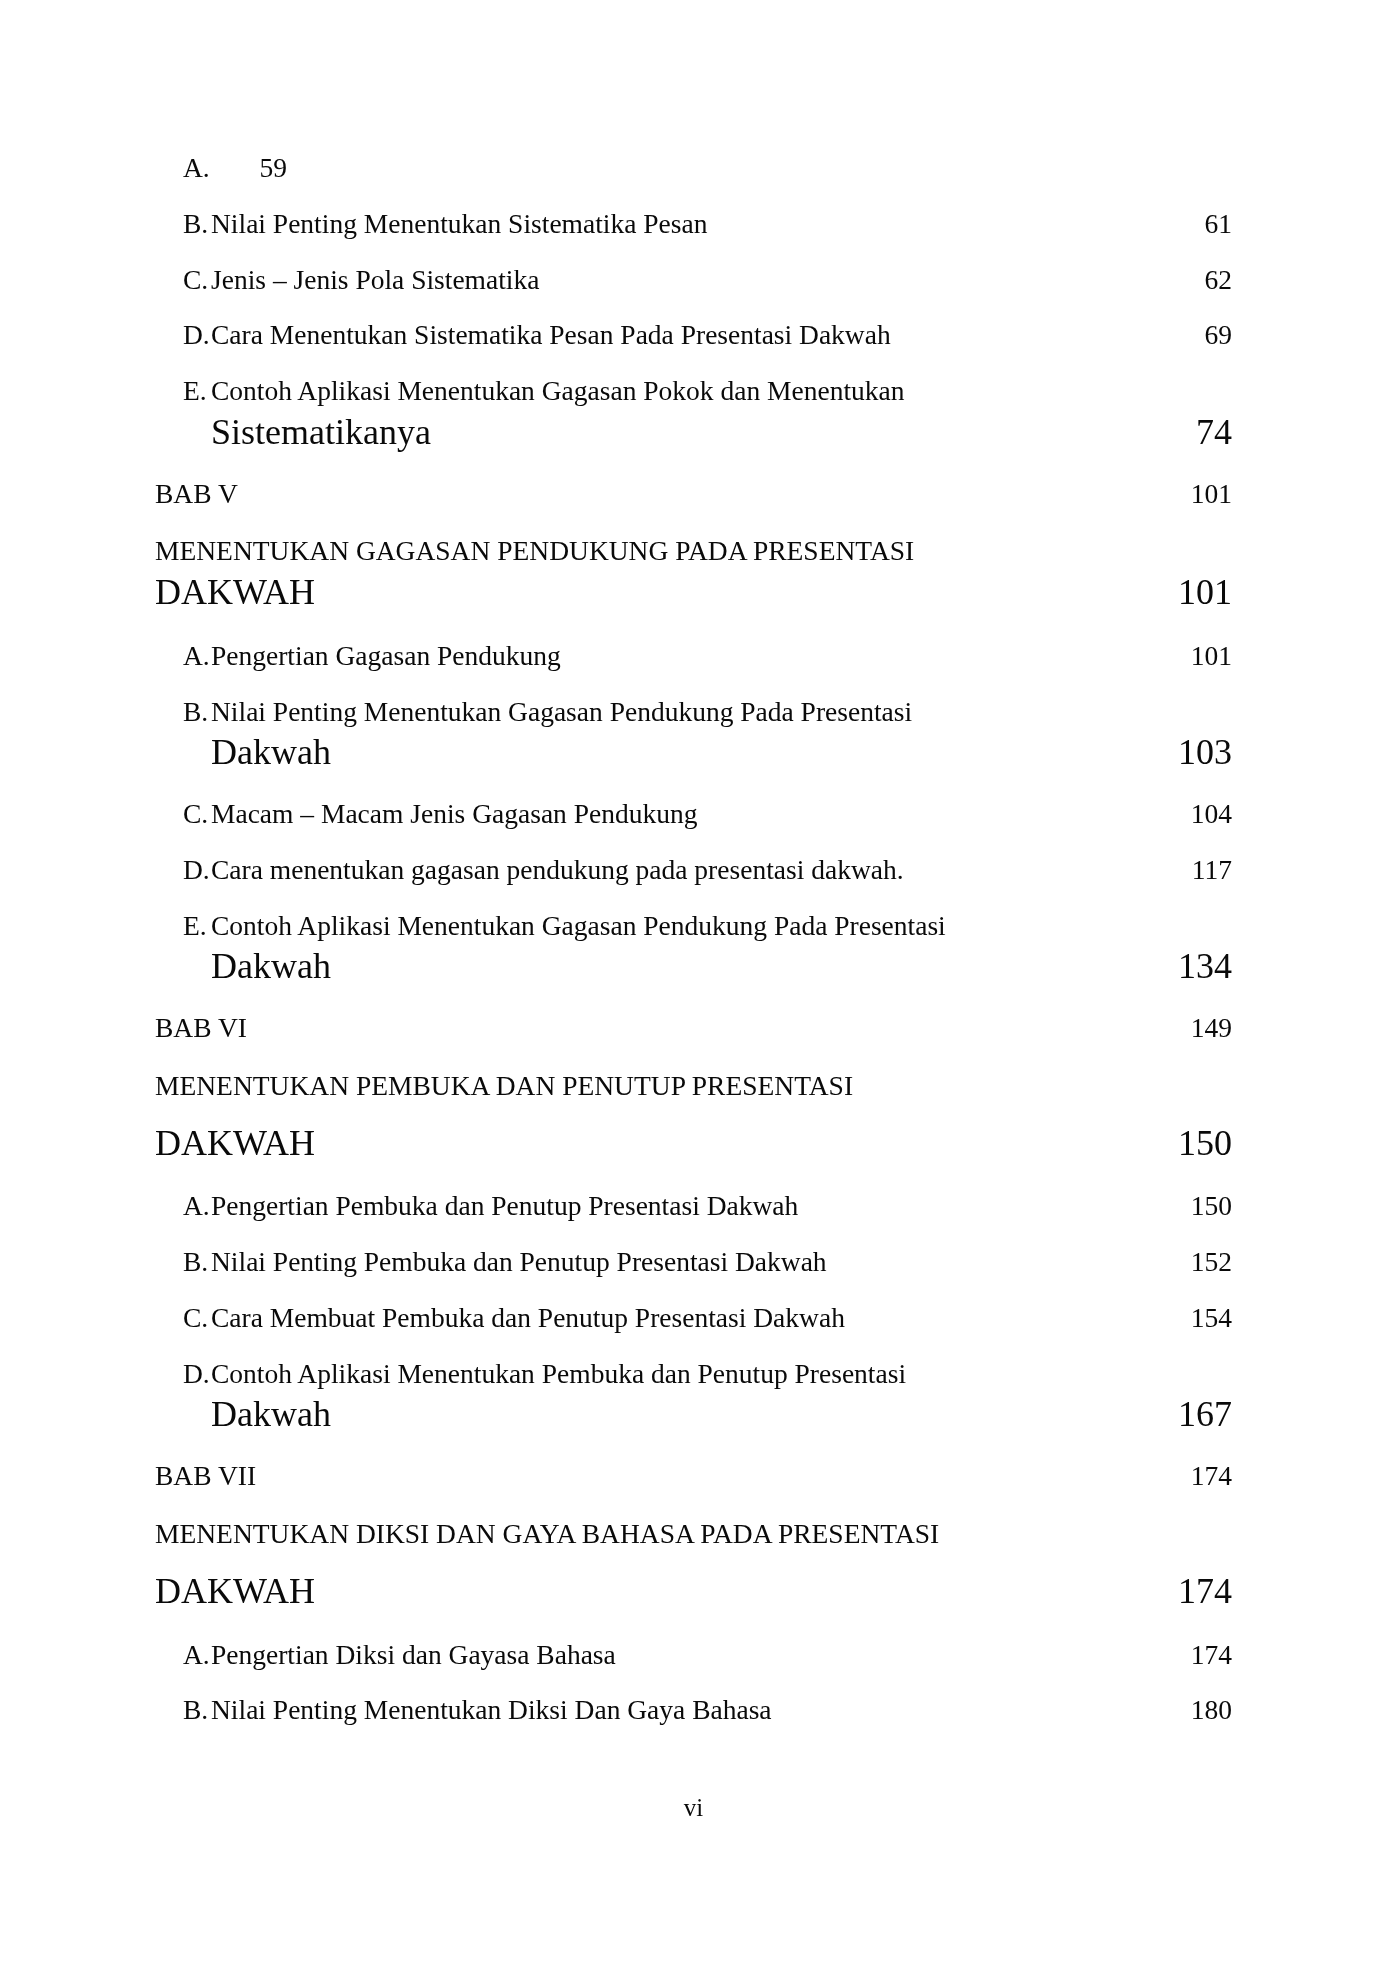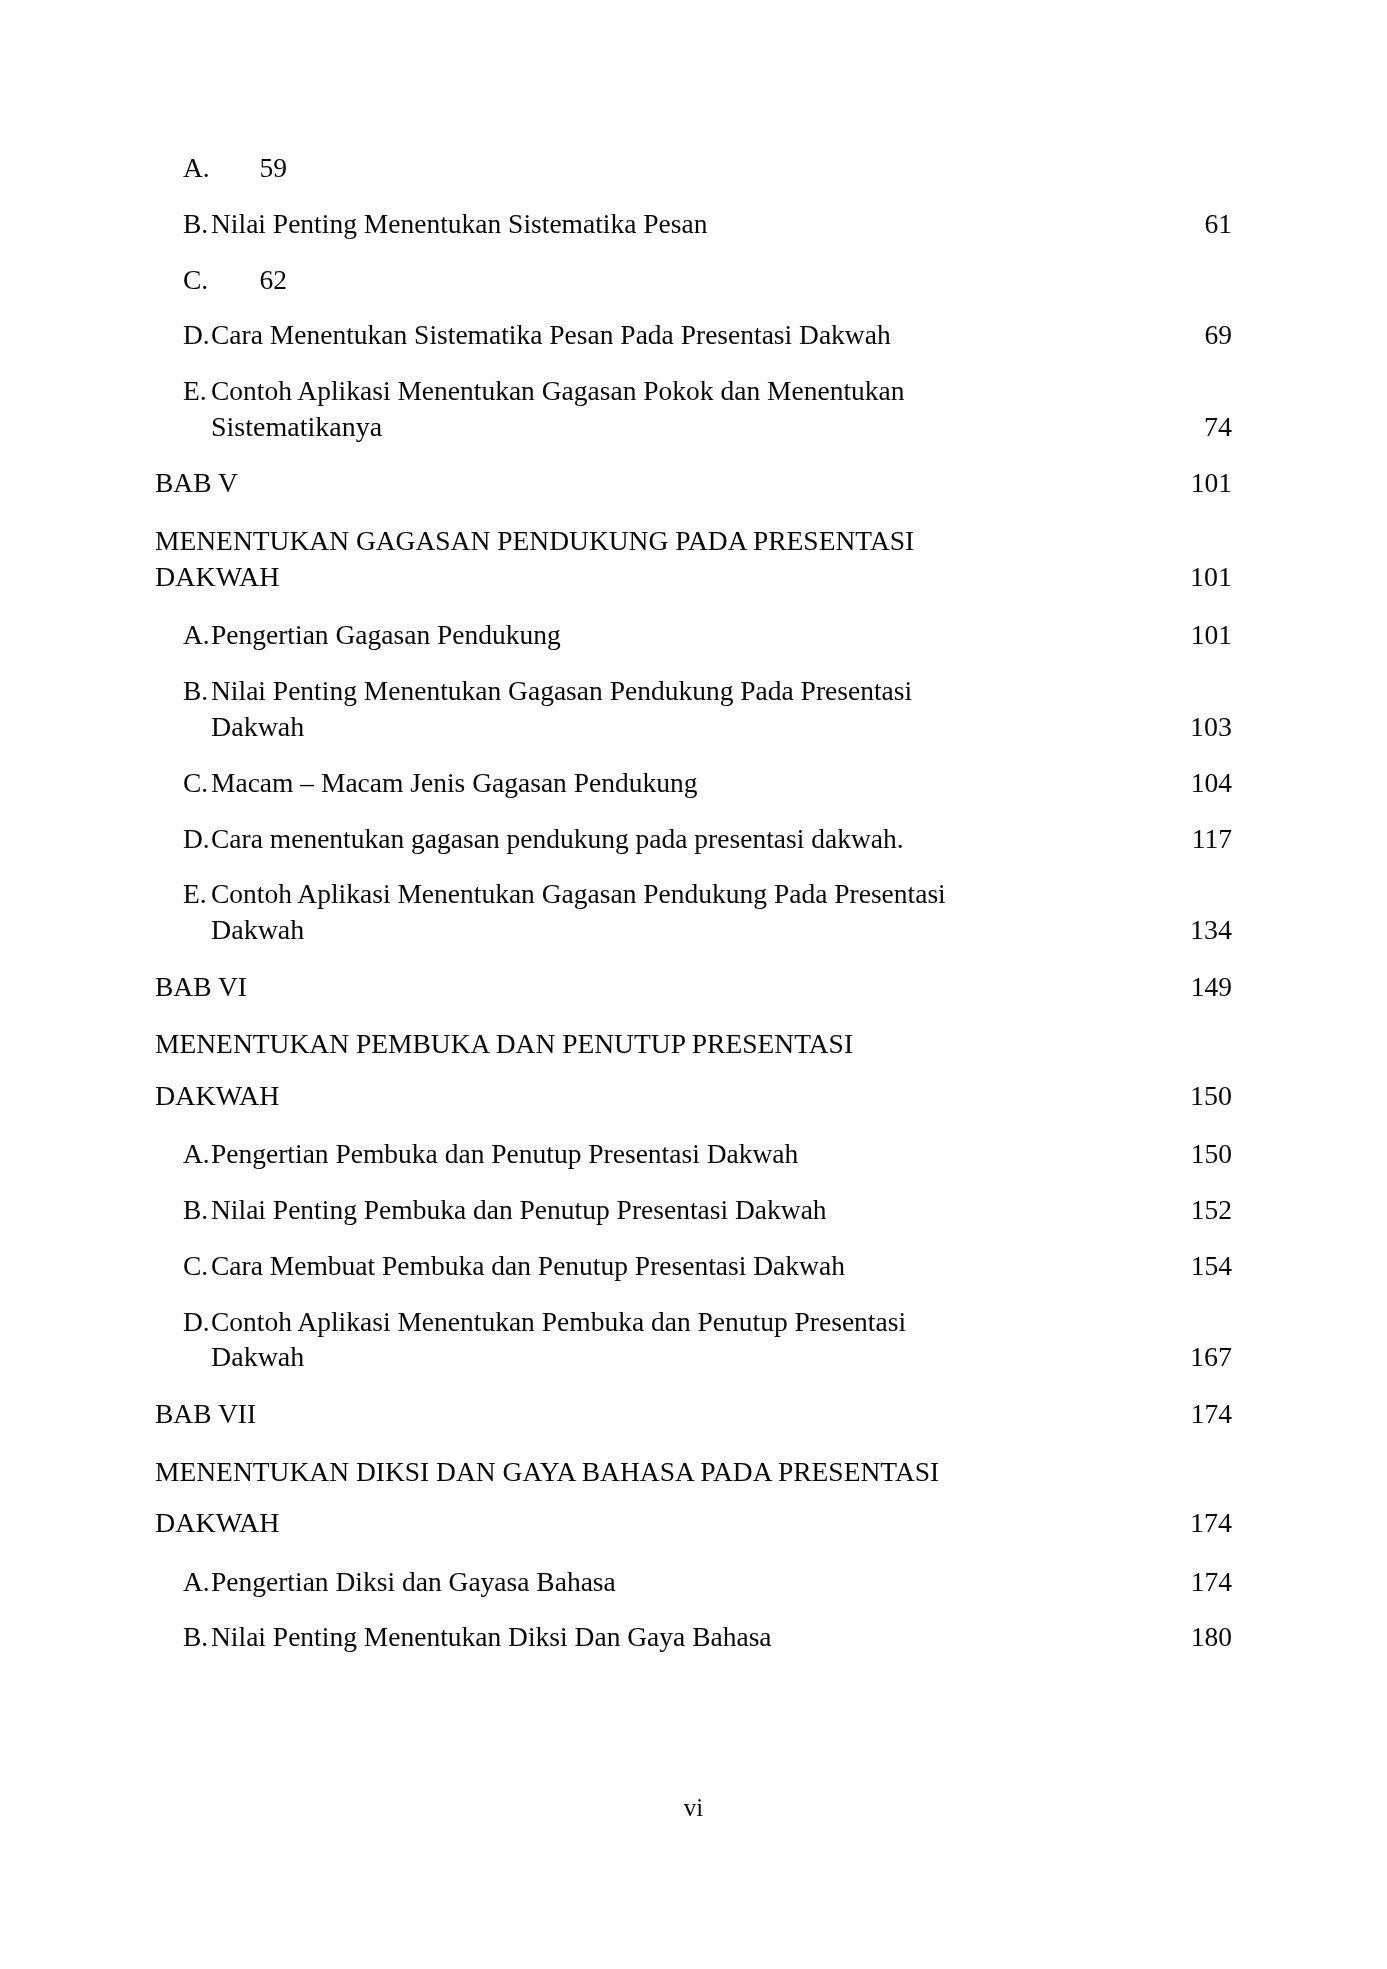--- a/index.html
+++ b/index.html
@@ -77,21 +77,21 @@
   .pageno.inline {
     width: auto;
     padding-left: 8px;
     text-align: right;
   }
   
   .cont-row {
     display: flex;
     align-items: flex-start;
     width: 100%;
-    font-size: 28px;
+    font-size: 36px;
     line-height: 1.30;
   }
   .cont-row .marker {
     flex: 0 0 auto;
     width: 56px;
   }
   .cont-row .title {
     flex: 1 1 auto;
     padding-right: 10px;
   }
@@ -117,20 +117,21 @@
         <span class="marker">A.</span>
         <span class="pageno">59</span>
       </div>
       <div class="toc-row entry-sub">
         <span class="marker">B.</span>
         <span class="title">Nilai Penting Menentukan Sistematika Pesan</span>
         <span class="pageno">61</span>
       </div>
       <div class="toc-row entry-sub">
         <span class="marker">C.</span>
+        <span class="title">Jenis – Jenis Pola Sistematika</span>
         <span class="pageno">62</span>
       </div>
       <div class="toc-row entry-sub">
         <span class="marker">D.</span>
         <span class="title">Cara Menentukan Sistematika Pesan Pada Presentasi Dakwah</span>
         <span class="pageno inline">69</span>
       </div>
       <div class="toc-row entry-sub" style="margin-bottom: 0px;">
         <span class="marker">E.</span>
         <span class="title">Contoh Aplikasi Menentukan Gagasan Pokok dan Menentukan</span>

